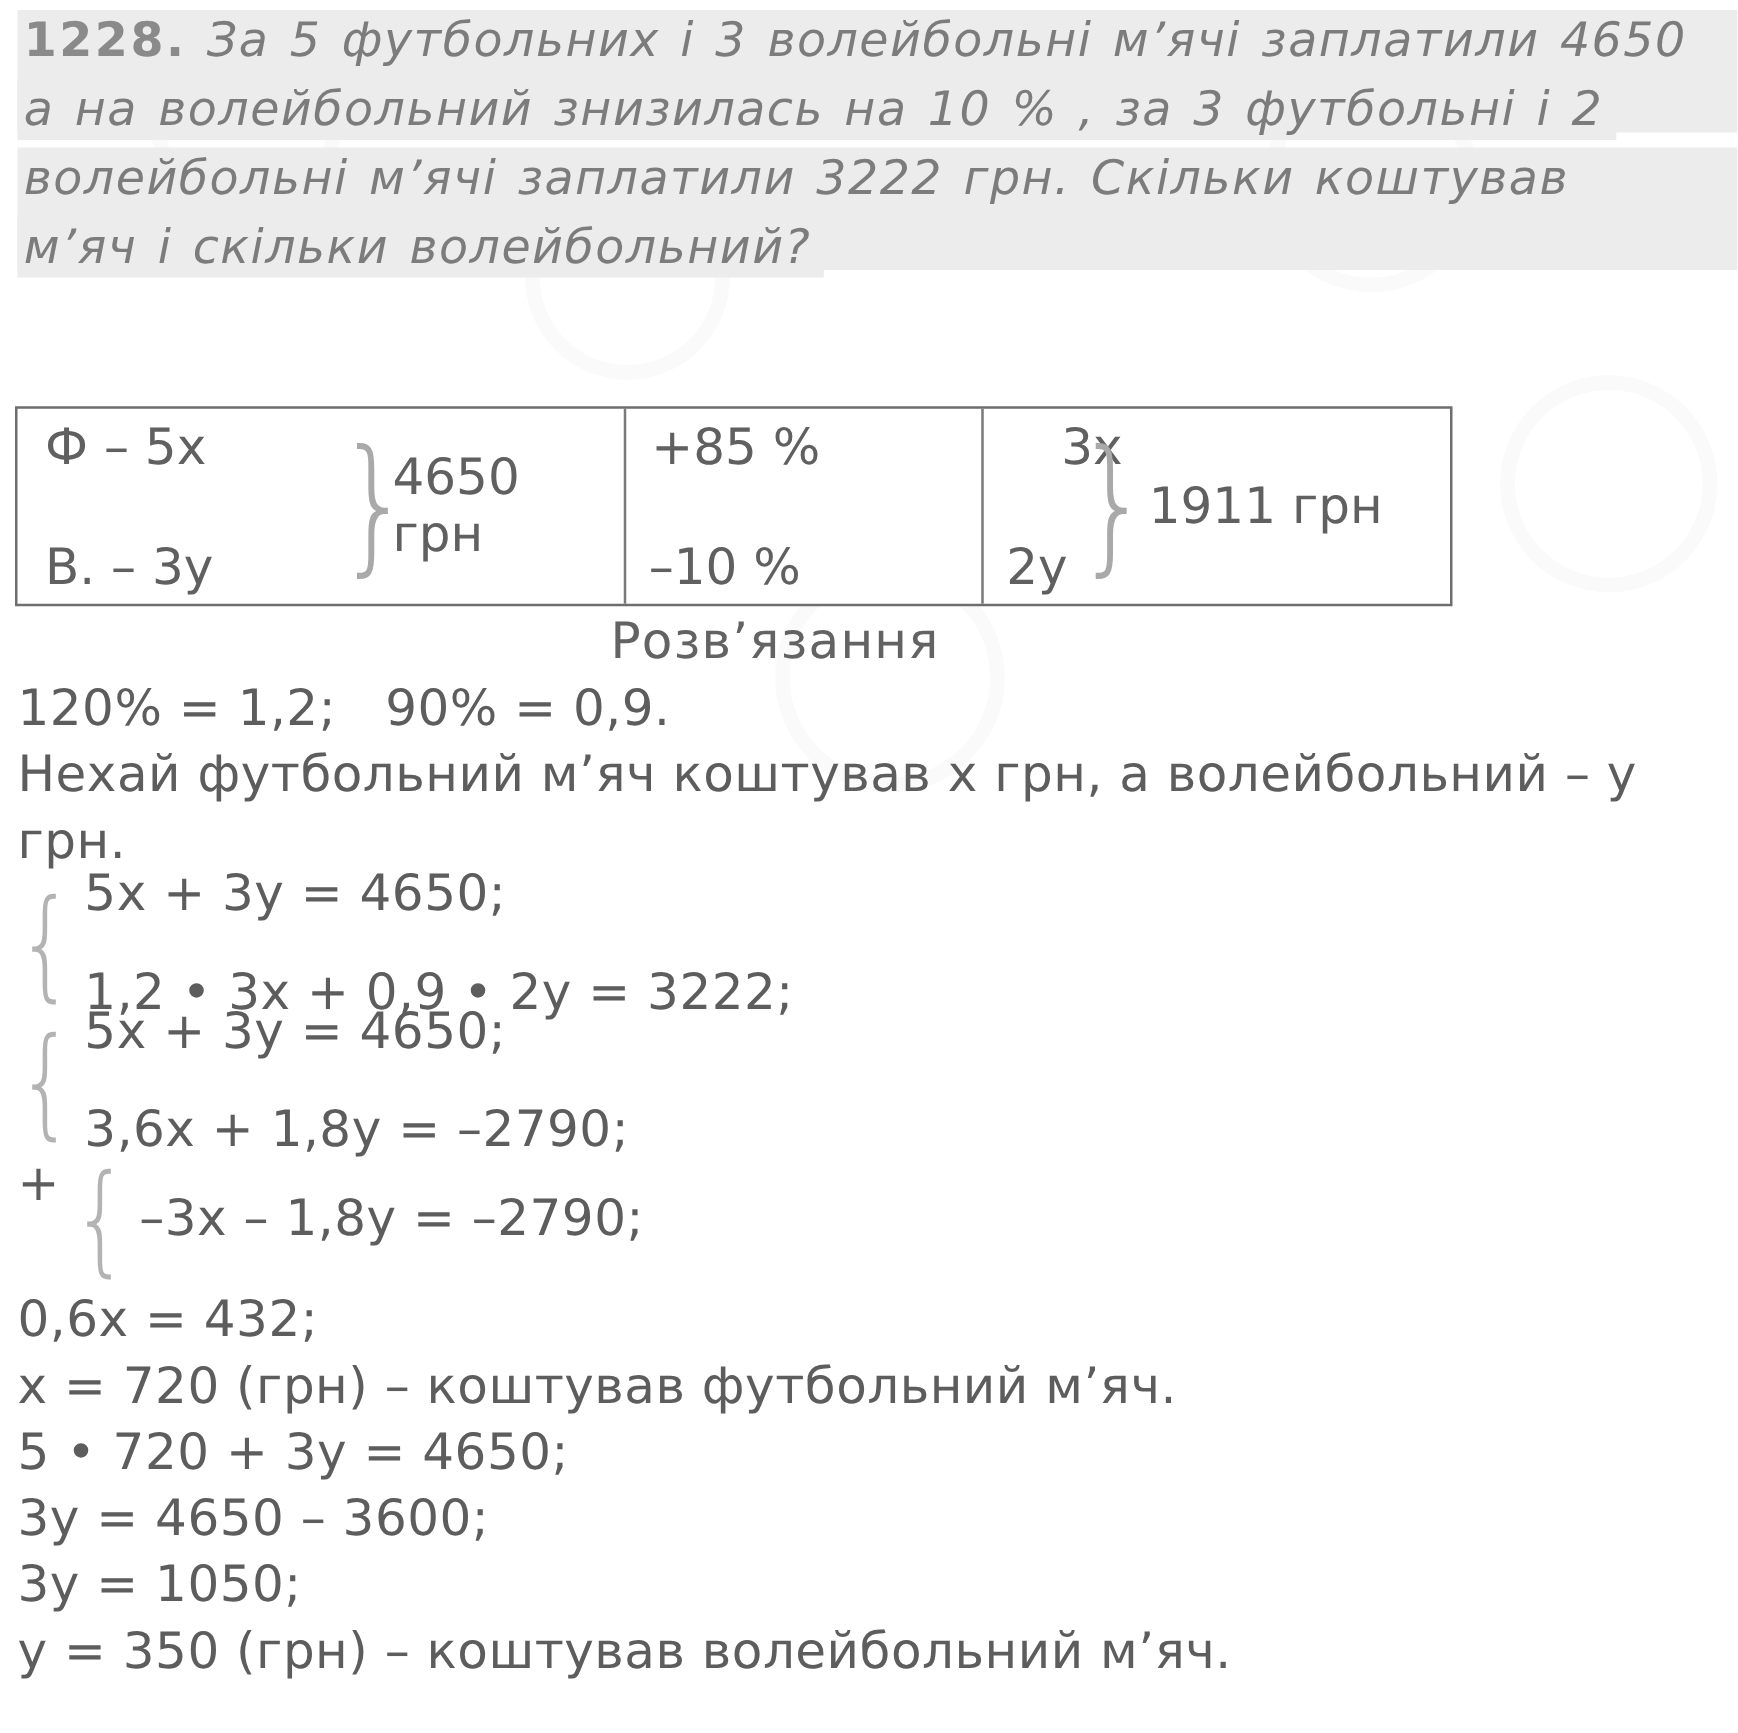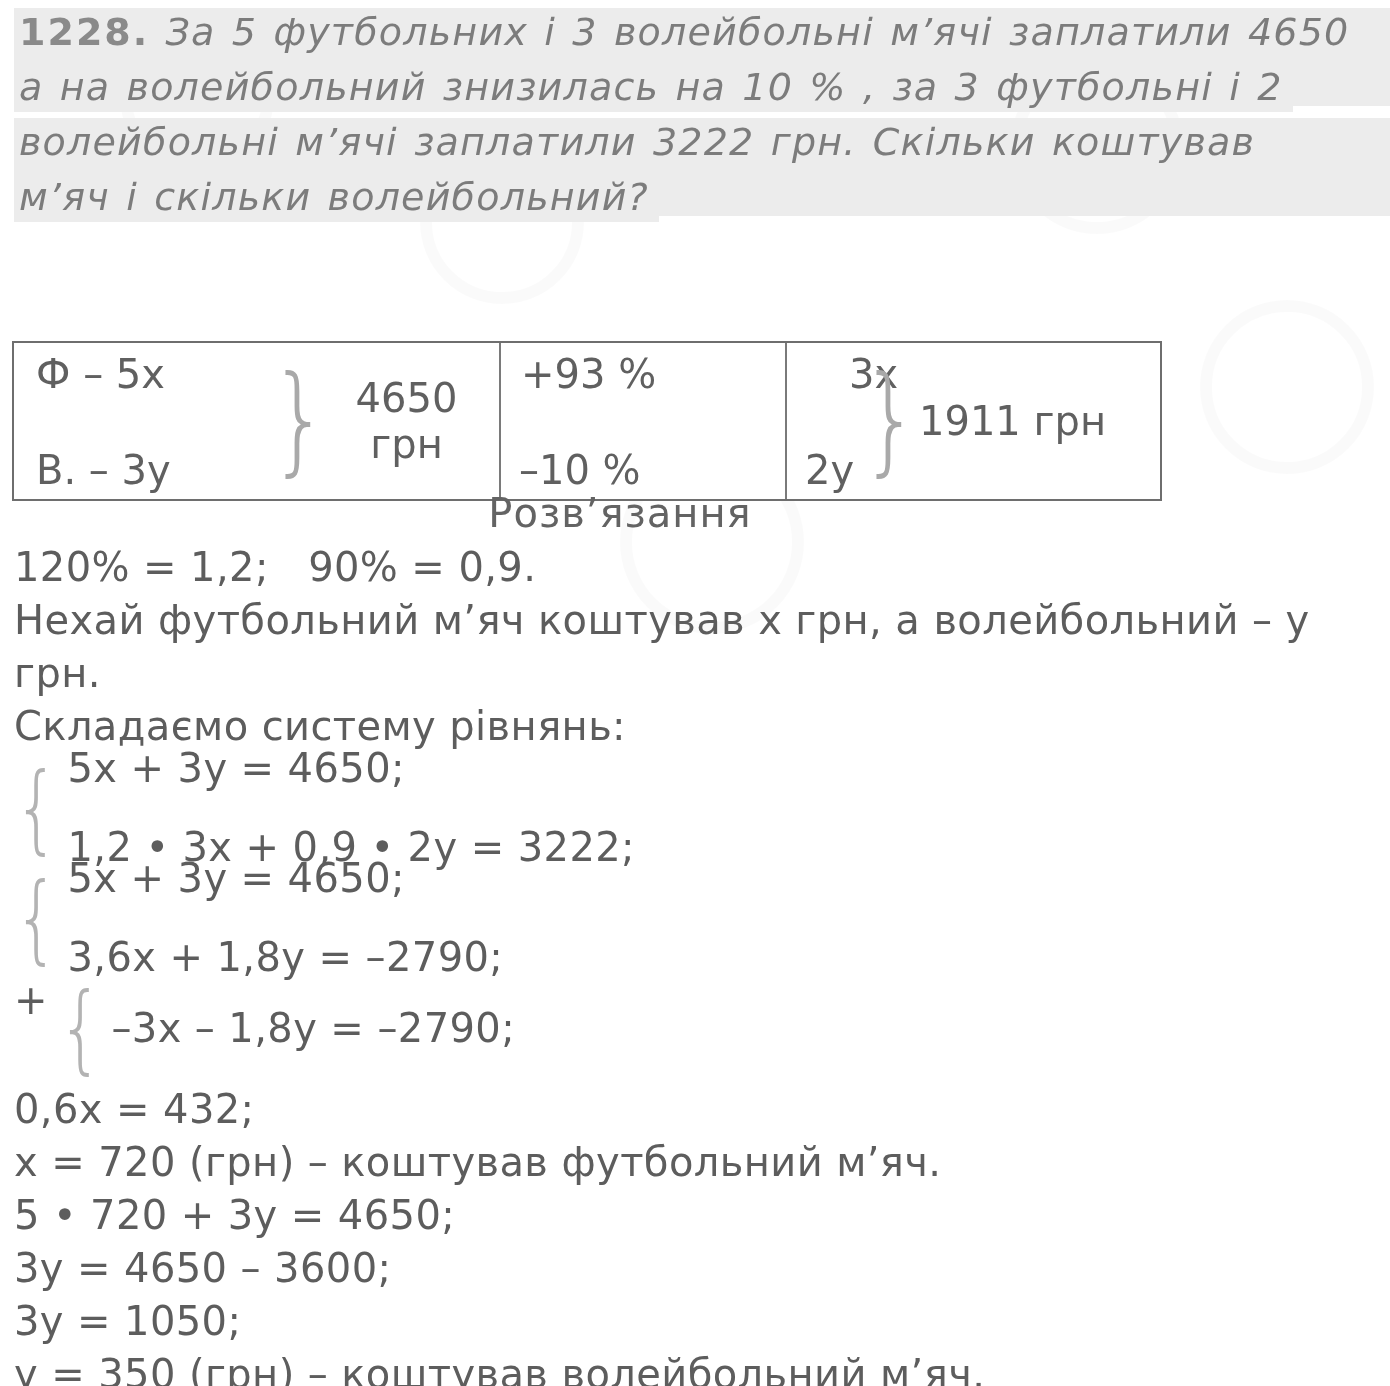--- a/index.html
+++ b/index.html
@@ -17,23 +17,23 @@
   .hl{
     display:inline-block;background:var(--highlight,#ececec);
     font-style:italic;font-size:38px;line-height:49px;
     letter-spacing:1.2px;word-spacing:3px;
     color:var(--problem_text,#7c7c7c);
     padding:0 10px 0 5px;white-space:pre-wrap;
   }
   .p-num{font-style:normal;font-weight:bold;color:#8a8a8a;letter-spacing:2px;}
   
   .cond-table{
-    position:absolute;left:12px;top:341px;width:1146px;height:156px;
+    position:absolute;left:12px;top:325px;width:1146px;height:156px;
     border:2px solid var(--table_border,#6e6e6e);display:flex;background:#fff;
-    font-size:40px;color:#606060;text-align:center;
+    font-size:40px;color:#606060;
   }
   .cell{position:relative;height:100%;box-sizing:border-box;}
   .cell-1{width:487px;border-right:2px solid #7a7a7a;}
   .cell-2{width:286px;border-right:2px solid #7a7a7a;}
   .cell-3{width:371px;}
   .row-top{position:absolute;top:8px;}
   .row-bottom{position:absolute;bottom:6px;}
   .brace{
     position:absolute;top:50%;
     font-size:118px;font-weight:200;color:var(--brace,#a9a9a9);
@@ -76,37 +76,36 @@
 </div>
 
 <div class="cond-table">
   <div class="cell cell-1">
     <div class="row-top" style="left:22px;">Ф – 5x</div>
     <div class="row-bottom" style="left:22px;">В. – 3y</div>
     <div class="brace" style="left:248px;">}</div>
     <div class="v-center" style="left:300px;">4650 грн</div>
   </div>
   <div class="cell cell-2">
-    <div class="row-top" style="left:20px;">+93 %</div>
+    <div class="row-top" style="left:20px;">+85 %</div>
     <div class="row-bottom" style="left:18px;">–10 %</div>
   </div>
   <div class="cell cell-3">
     <div class="row-top" style="left:18px;margin-left:44px;">3x</div>
     <div class="row-bottom" style="left:18px;">2y</div>
     <div class="brace" style="left:66px;">}</div>
     <div class="v-center" style="left:132px;">1911 грн</div>
   </div>
 </div>
 
 <div class="sol-heading">Розв’язання</div>
 
 <div class="solution">
   <div class="sol-line">120% = 1,2;   90% = 0,9.</div>
   <div class="sol-line">Нехай футбольний м’яч коштував x грн, а волейбольний – y грн.</div>
-  <div class="sol-line">Складаємо систему рівнянь:</div>
 
   <div class="system">
     <span class="sys-brace">{</span>
     <div class="sys-lines">
       <div class="sol-line">5x + 3y = 4650;</div>
       <div class="sol-line">1,2 • 3x + 0,9 • 2y = 3222;</div>
     </div>
   </div>
 
   <div class="system">

